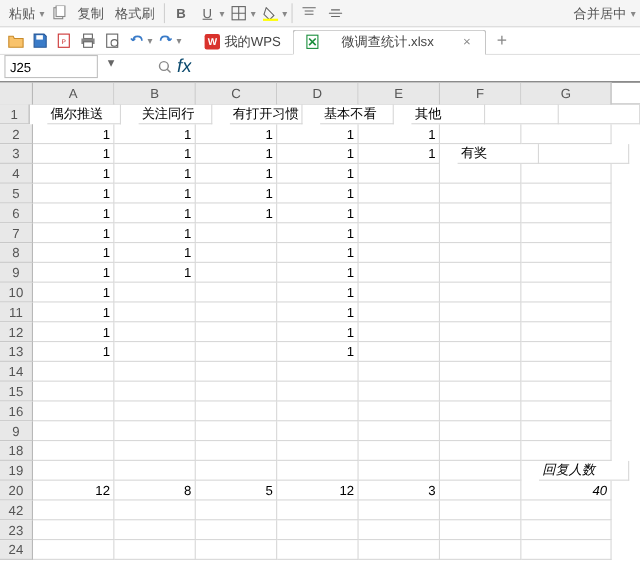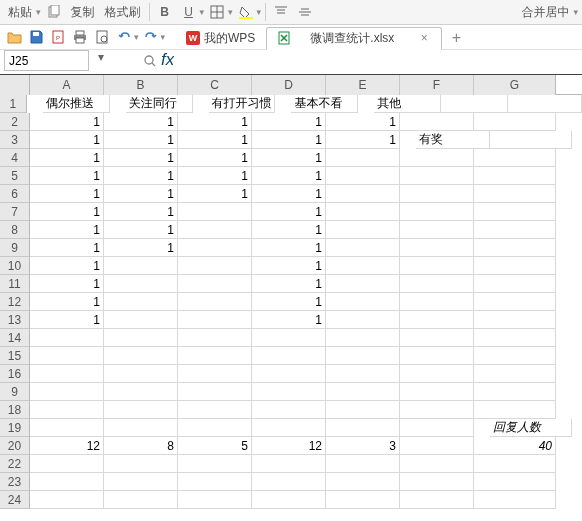--- a/index.html
+++ b/index.html
@@ -442,21 +442,21 @@
         <div class="row-h">20</div>
         <div class="cell num">12</div>
         <div class="cell num">8</div>
         <div class="cell num">5</div>
         <div class="cell num">12</div>
         <div class="cell num">3</div>
         <div class="cell"></div>
         <div class="cell wG num">40</div>
       </div>
       <div class="row">
-        <div class="row-h">22</div>
+        <div class="row-h">42</div>
         <div class="cell"></div>
         <div class="cell"></div>
         <div class="cell"></div>
         <div class="cell"></div>
         <div class="cell"></div>
         <div class="cell"></div>
         <div class="cell wG"></div>
       </div>
       <div class="row">
         <div class="row-h">23</div>

